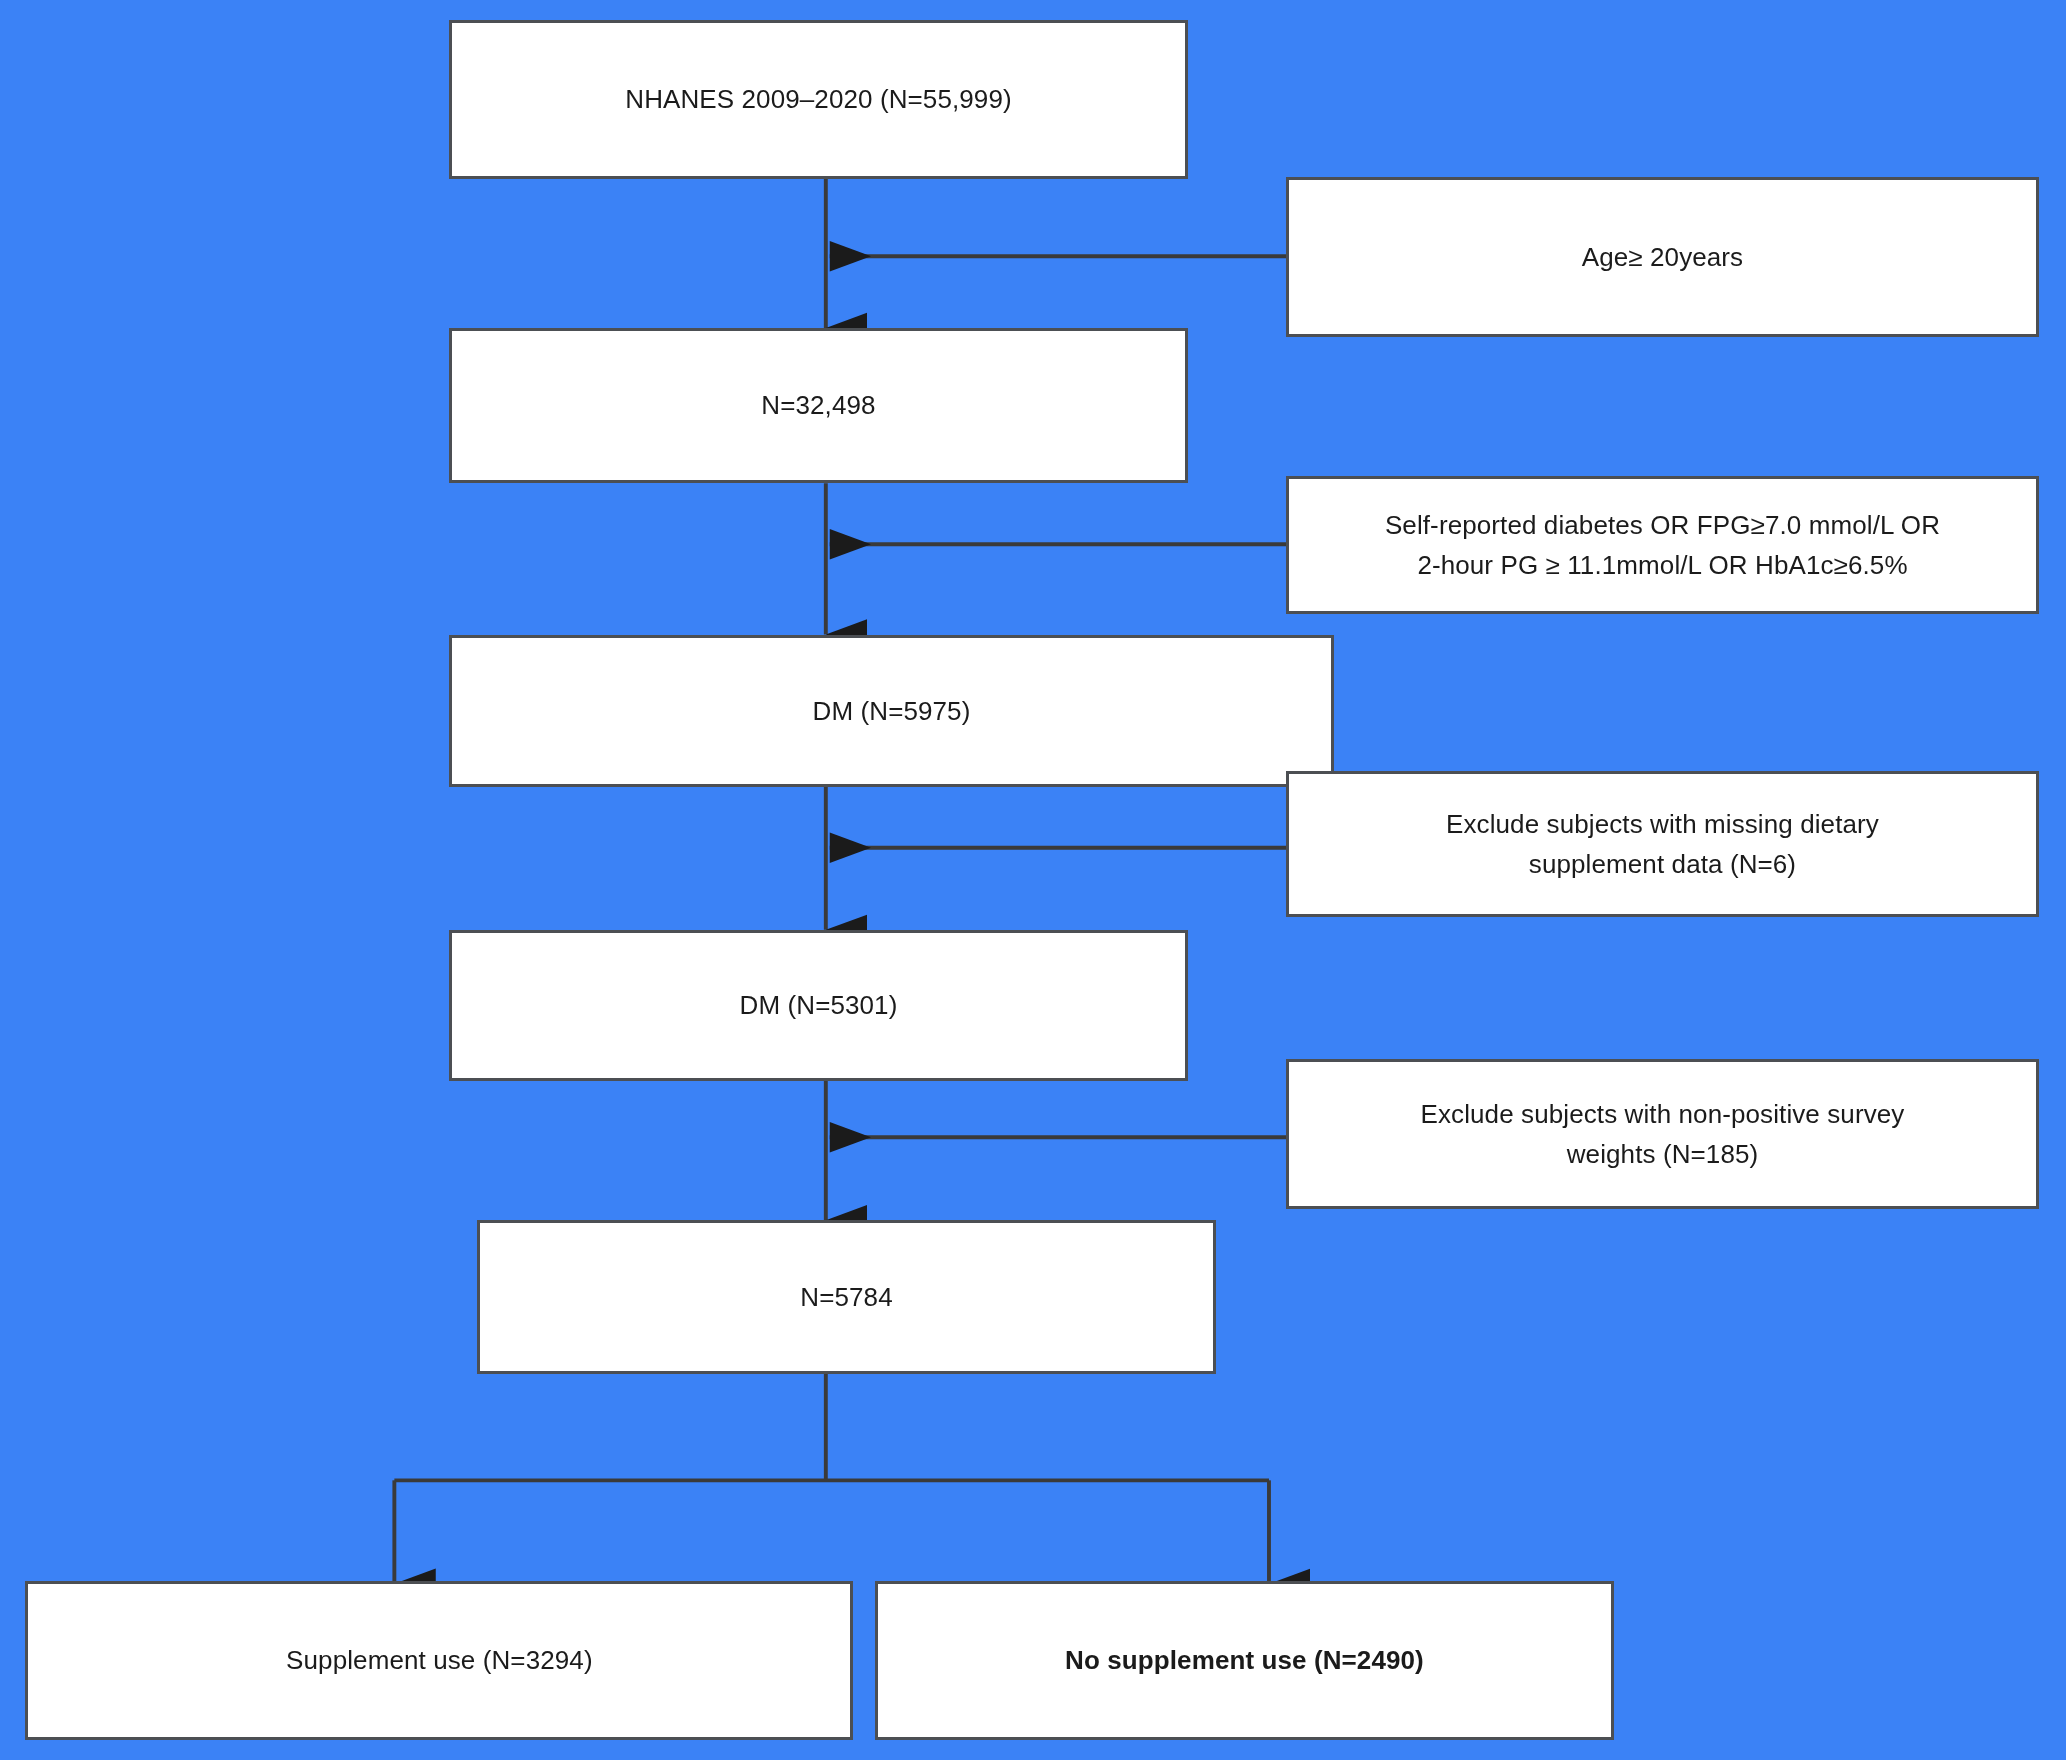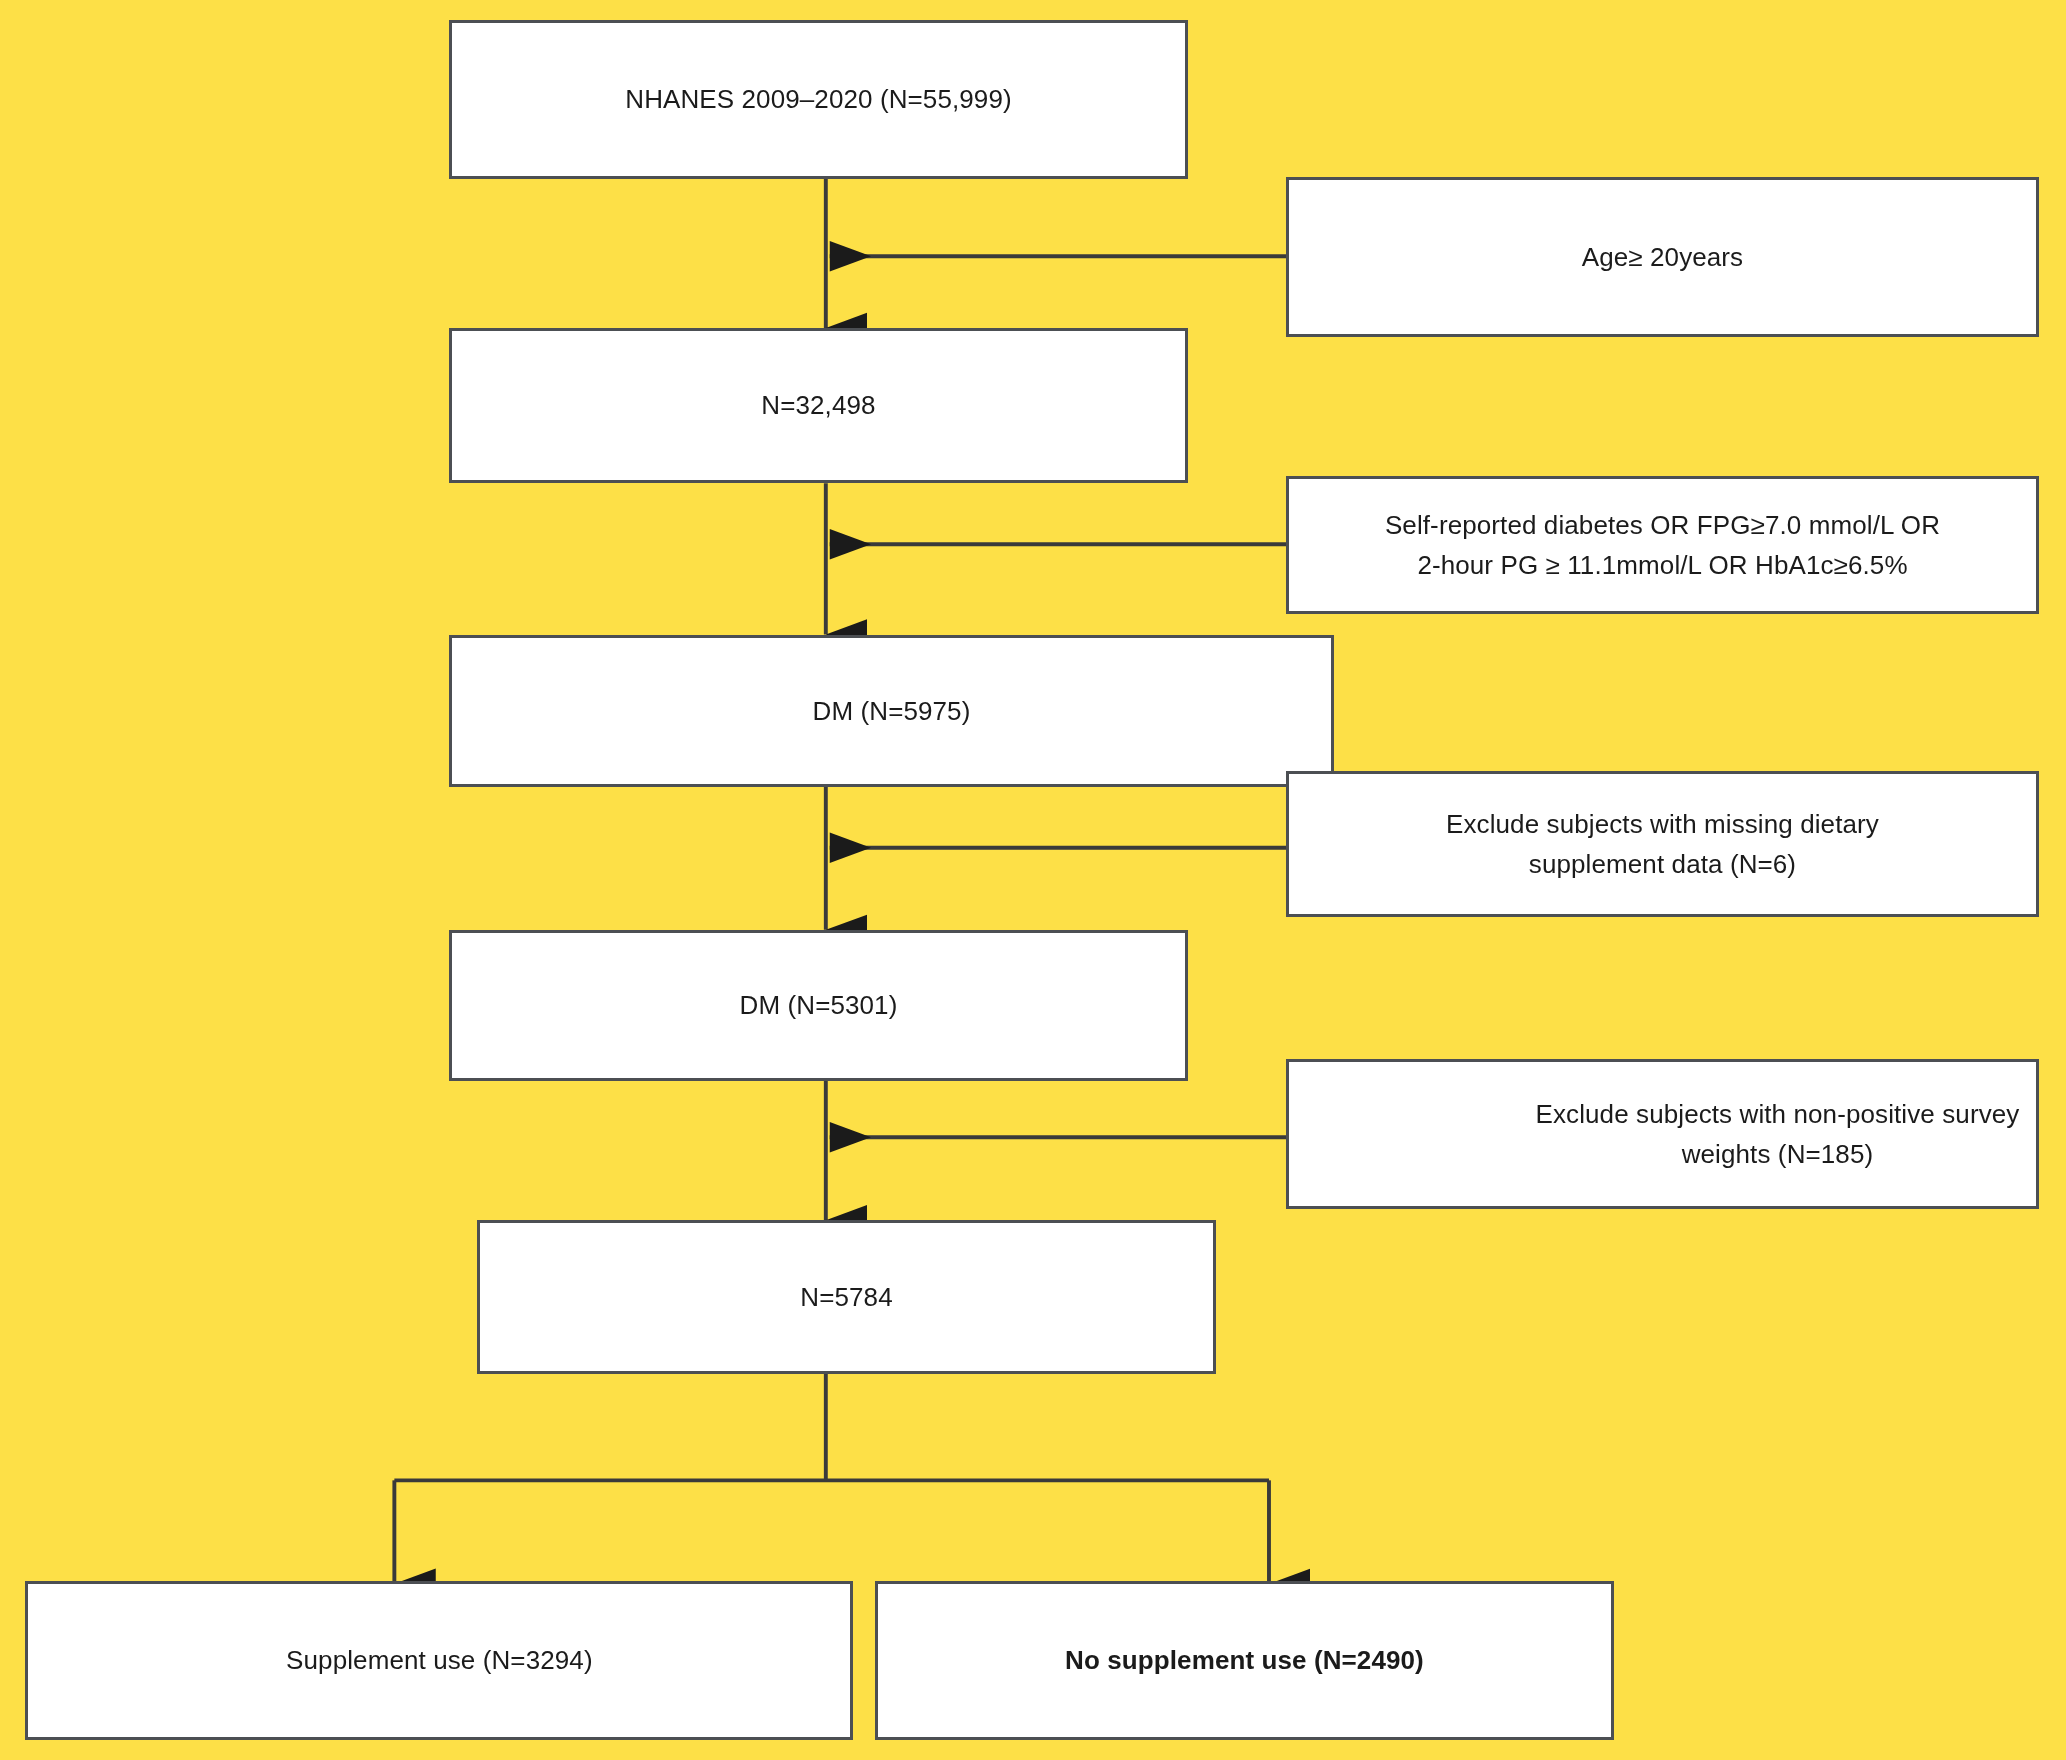--- a/index.html
+++ b/index.html
@@ -5,21 +5,21 @@
 <style>
   html, body {
     margin: 0;
     padding: 0;
     background: #ffffff;
   }
   #canvas {
     position: relative;
     width: 2066px;
     height: 1760px;
-    background: #fde047;
+    background: #3b82f6;
     font-family: "Liberation Sans", sans-serif;
     overflow: hidden;
   }
   svg#wires {
     position: absolute;
     left: 0;
     top: 0;
     width: 2066px;
     height: 1760px;
     pointer-events: none;
@@ -113,21 +113,21 @@
   <div class="node" style="left:1286px; top:476px; width:753px; height:138px;">
     <span class="txt">Self-reported diabetes  OR FPG≥7.0 mmol/L OR
 2-hour PG ≥ 11.1mmol/L OR HbA1c≥6.5%</span>
   </div>
 
   <div class="node" style="left:1286px; top:771px; width:753px; height:146px;">
     <span class="txt">Exclude subjects with missing dietary
 supplement data (N=6)</span>
   </div>
 
-  <div class="node" style="left:1286px; top:1059px; width:753px; height:150px;justify-content:flex-end;">
+  <div class="node" style="left:1286px; top:1059px; width:753px; height:150px;">
     <span class="txt">Exclude subjects with non-positive survey
 weights (N=185)</span>
   </div>
 
   <div class="node" style="left:25.4px; top:1581px; width:828px; height:159px;">
     <span class="txt">Supplement use (N=3294)</span>
   </div>
 
   <div class="node" style="left:875px; top:1581px; width:739px; height:159px;font-weight:bold;">
     <span class="txt">No supplement use (N=2490)</span>

